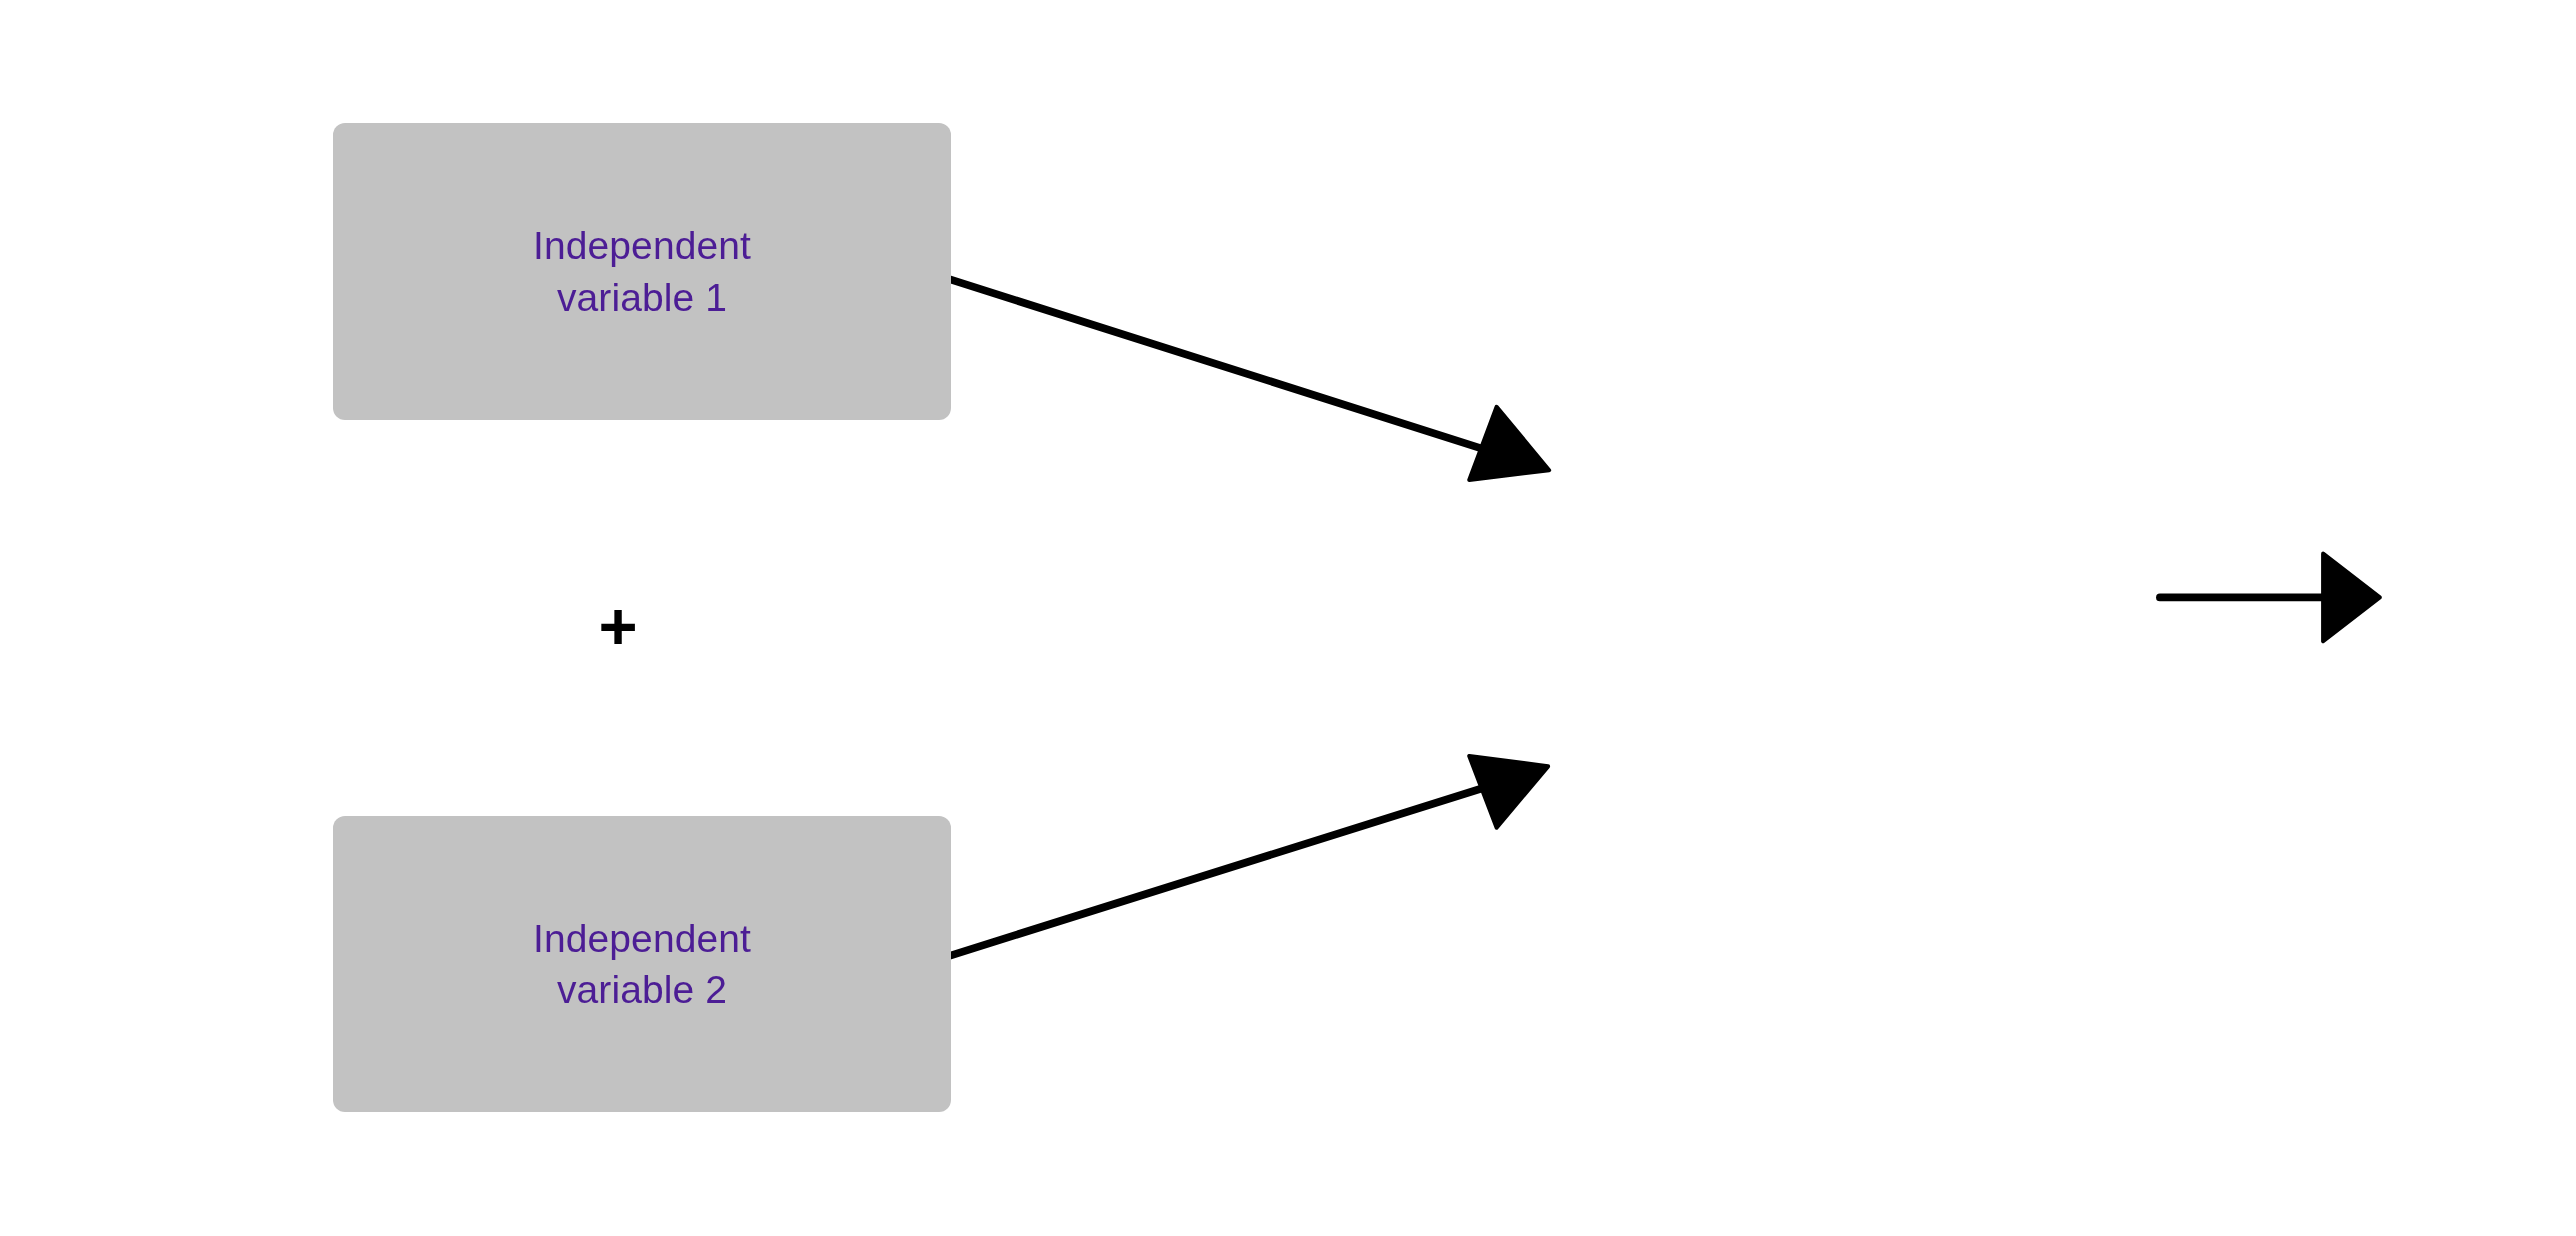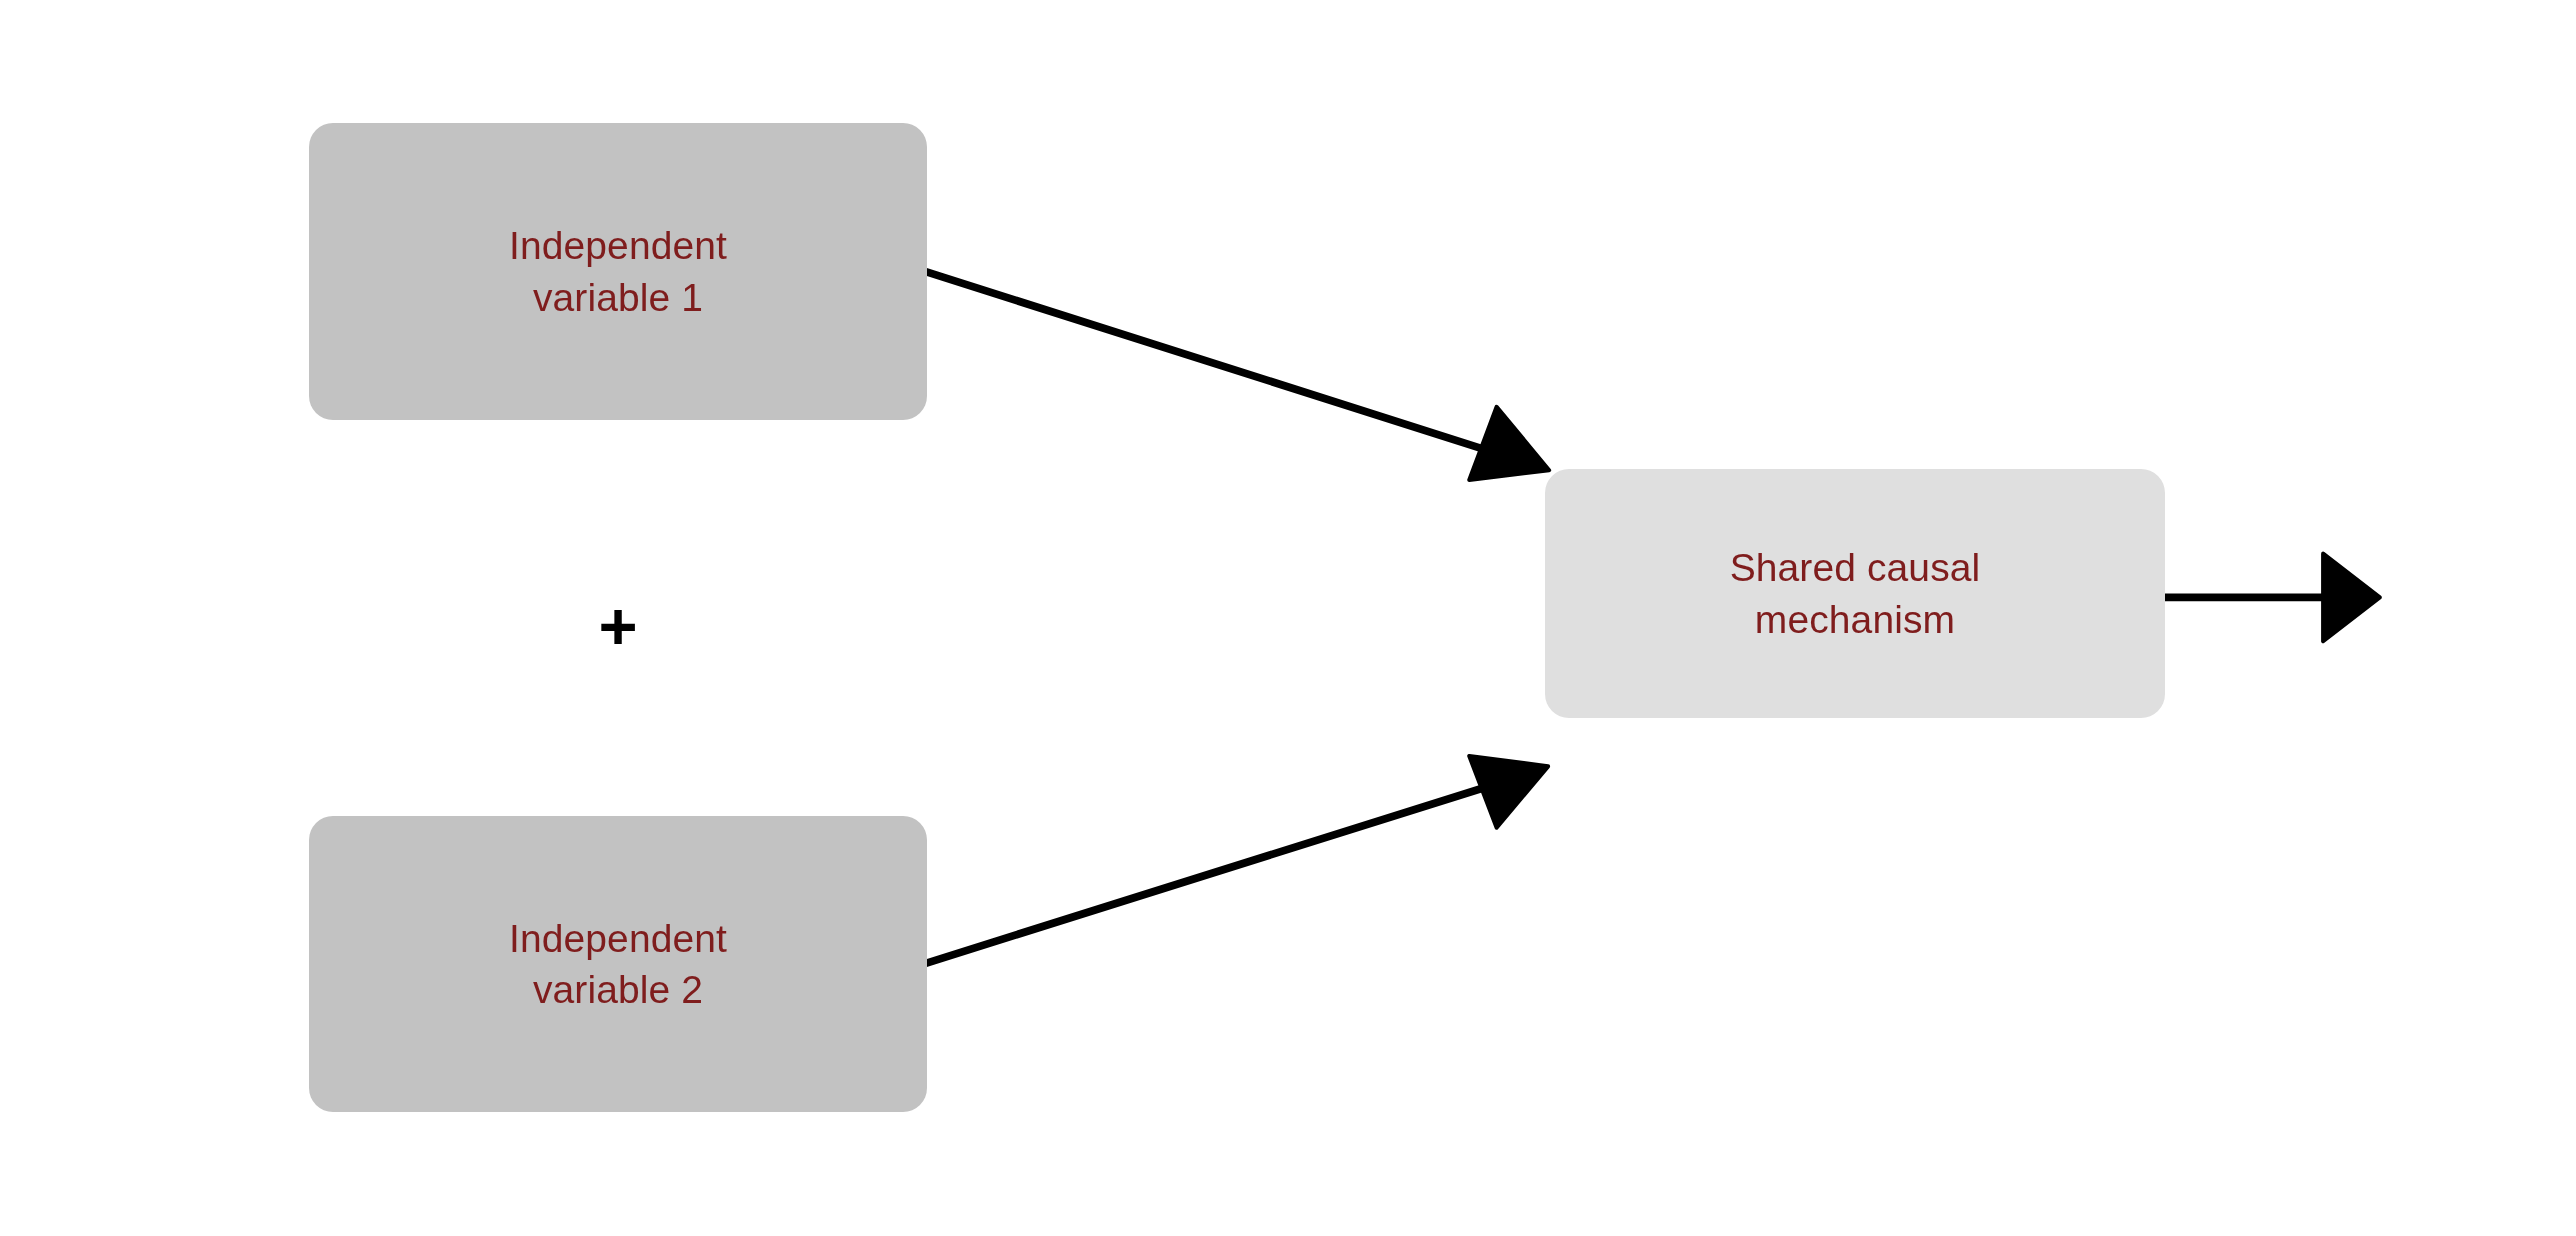--- a/index.html
+++ b/index.html
@@ -18,27 +18,28 @@
     background: #ffffff;
     overflow: hidden;
   }
   .node {
     position: absolute;
     box-sizing: border-box;
     display: flex;
     align-items: center;
     justify-content: center;
     text-align: center;
-    border-radius: 24px;
-    color: #7f1d1d;
+    border-radius: 12px;
+    color: #4c1d95;
     font-size: 39px;
     line-height: 1.32;
     letter-spacing: 0.1px;
     font-weight: 400;
     user-select: none;
+    margin-left: 24px;
   }
   .node .node-label {
     display: block;
     white-space: pre-line;
     padding: 0 20.6px;
   }
 
   
   #node-iv1 {
     left: 309px;  top: 123px;  width: 618px; height: 297px;
@@ -122,19 +123,15 @@
 
   <div id="plus-operator">
     <span>+</span>
   </div>
 
   <div class="node" id="node-iv2" style="background: rgb(194, 194, 194);">
     <span class="node-label">Independent
 variable 2</span>
   </div>
 
-  <div class="node" id="node-mech" style="background: rgb(223, 223, 223);">
-    <span class="node-label">Shared causal
-mechanism</span>
-  </div>
 
 </div>
 
 
 </body></html>

